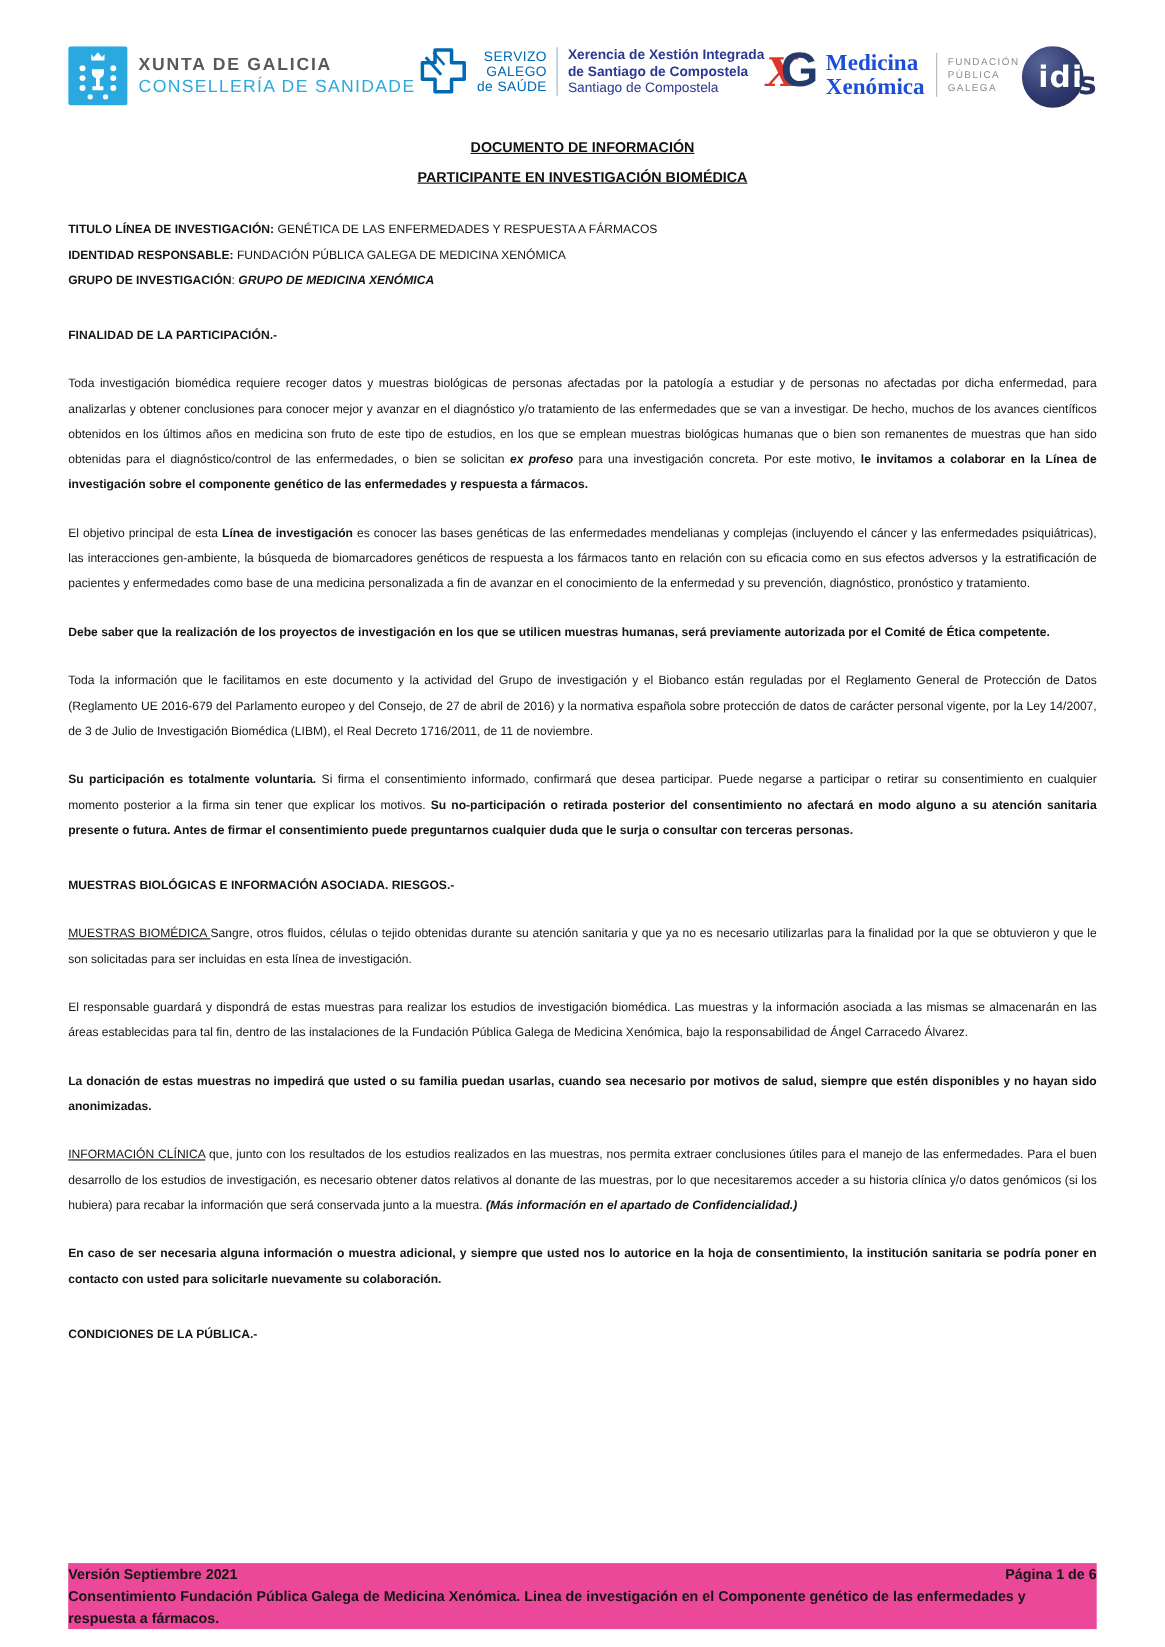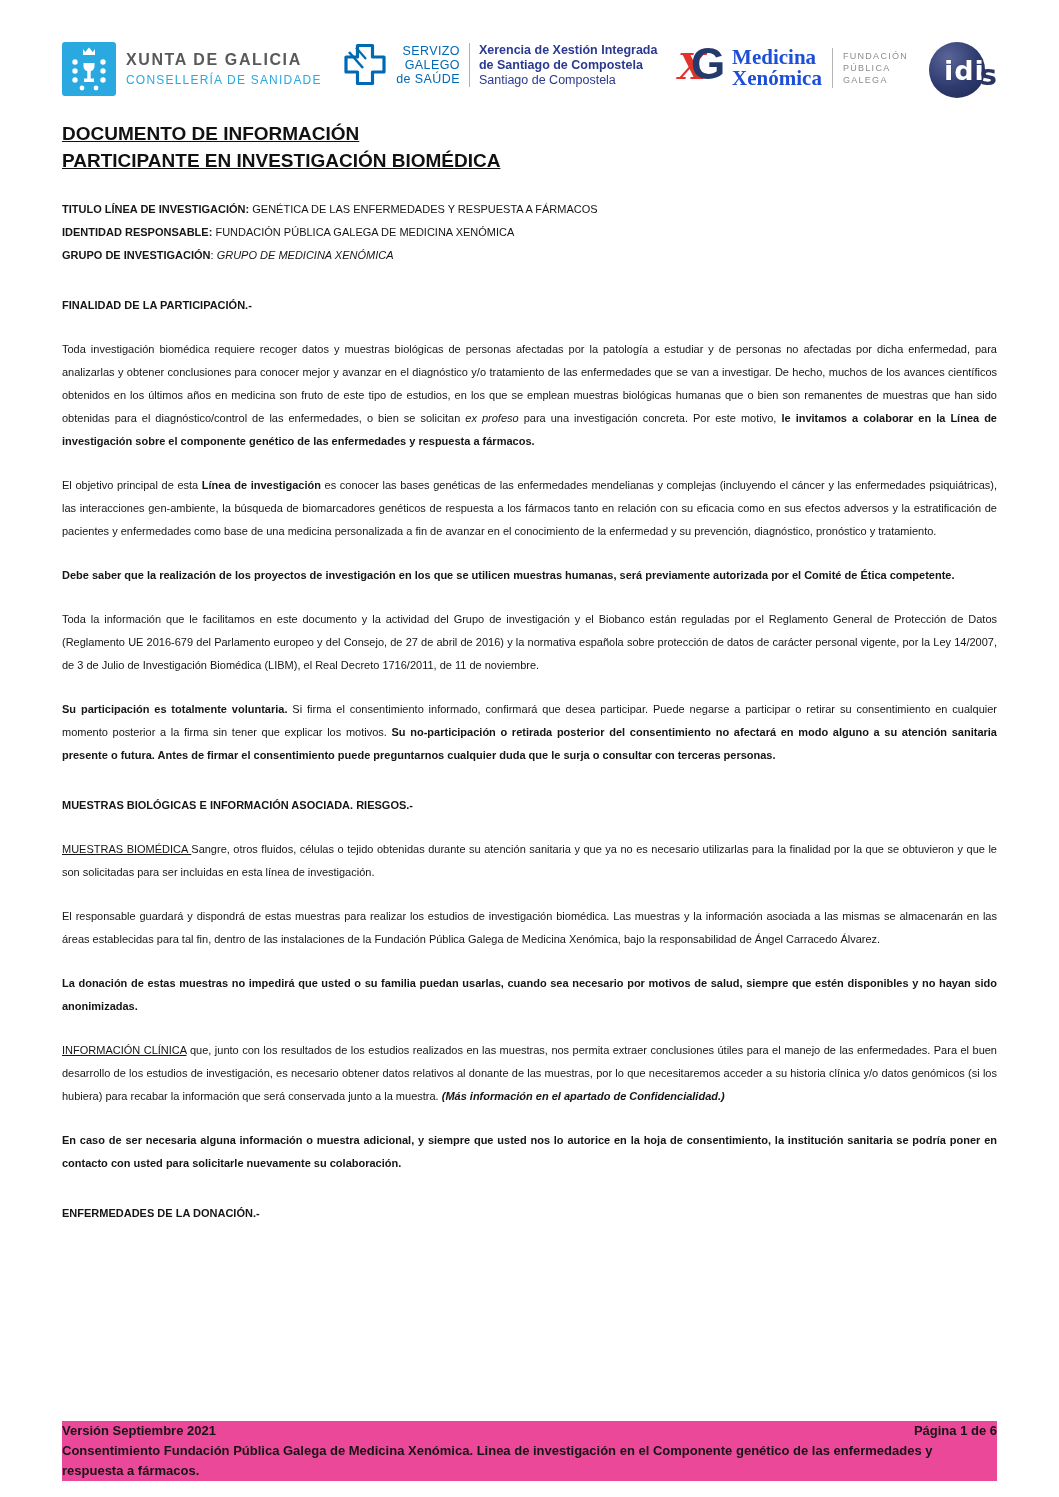--- a/index.html
+++ b/index.html
@@ -7,21 +7,21 @@
     width:1059px;height:1497px;box-sizing:border-box;position:relative;
     background:#fff;margin:0 auto;padding:42px 62px 0 62px;
     font-family:"Liberation Sans",sans-serif;color:#151515;overflow:hidden;
   }
   
   .logos{display:flex;justify-content:space-between;align-items:flex-start;height:64px;}
   .logo{display:flex;align-items:center;}
   
   .xunta-text{margin-left:10px;}
   .xunta-l1{font-size:16px;font-weight:bold;color:#58595b;letter-spacing:1.6px;line-height:20px;}
-  .xunta-l2{font-size:12px;color:#29a9e0;letter-spacing:1.2px;line-height:16px;margin-top:2px;}
+  .xunta-l2{font-size:16px;color:#29a9e0;letter-spacing:1.2px;line-height:16px;margin-top:2px;}
   
   .sergas-left{margin-left:8px;text-align:right;color:#0069b4;font-size:12.5px;line-height:14px;letter-spacing:.4px;}
   .sergas-div{width:1px;height:44px;background:#8fb8dc;margin:0 9px;}
   .sergas-right{color:#2b3990;font-size:12.5px;line-height:15px;}
   .sergas-right .b{font-weight:bold;}
   
   .xg{position:relative;width:48px;height:52px;flex:none;}
   .xg-x{position:absolute;left:0;top:6px;color:#e0332c;font-weight:bold;font-style:italic;
         font-size:36px;line-height:1;font-family:"DejaVu Serif",serif;}
   .xg-g{position:absolute;left:13px;top:0;color:#243a6b;font-weight:bold;font-size:44px;line-height:1;}
@@ -31,30 +31,30 @@
   .mx-fund{color:#8a8c8f;font-size:9px;letter-spacing:1.3px;line-height:12px;}
   
   .idis-ball{width:56px;height:56px;border-radius:50%;flex:none;
     background:radial-gradient(circle at 34% 28%, #5a6699 0%, #2e3a6e 55%, #1d2852 100%);
     display:flex;align-items:center;justify-content:flex-end;}
   .idis-inner{color:#fff;font-weight:bold;font-size:27px;letter-spacing:1px;
     font-family:"DejaVu Sans",sans-serif;text-shadow:0 0 1px #1d2852;}
   .idis-s{color:#2a3564;font-weight:bold;font-size:29px;margin-left:-5px;margin-top:10px;
     font-family:"DejaVu Sans",sans-serif;}
   
-  .doc-title{text-align:left;margin:14px 0 0 0;font-size:19px;line-height:27px;font-weight:bold;color:#111;}
+  .doc-title{text-align:center;margin:14px 0 0 0;font-size:13px;line-height:27px;font-weight:bold;color:#111;}
   .doc-title span{text-decoration:underline;}
   
   main{margin-top:24px;font-size:11px;line-height:23px;}
   main p{margin:0;}
   p.meta{margin:0;text-align:left;}
   p.heading{margin:27px 0 0 0;font-weight:bold;}
   p.para{margin:21px 0 0 0;text-align:justify;}
   span.b{font-weight:bold;}
-  span.i{font-style:italic;}
+  span.i{font-style:italic;font-weight:bold;}
   span.u{text-decoration:underline;}
   
   footer{position:absolute;left:62px;right:62px;top:1421px;background:#ec4899;
     font-size:13px;font-weight:bold;line-height:20px;color:#151515;}
   .foot-row{display:flex;justify-content:space-between;}
 </style>
 </head>
 <body>
 
 <div class="page">
@@ -140,21 +140,21 @@
       <p class="para"><span>El objetivo principal de esta </span><span class="b">Línea de investigación</span><span> es conocer las bases genéticas de las enfermedades mendelianas y complejas (incluyendo el cáncer y las enfermedades psiquiátricas), las interacciones gen-ambiente, la búsqueda de biomarcadores genéticos de respuesta a los fármacos tanto en relación con su eficacia como en sus efectos adversos y la estratificación de pacientes y enfermedades como base de una medicina personalizada a fin de avanzar en el conocimiento de la enfermedad y su prevención, diagnóstico, pronóstico y tratamiento.</span></p>
       <p class="para"><span class="b">Debe saber que la realización de los proyectos de investigación en los que se utilicen muestras humanas, será previamente autorizada por el Comité de Ética competente.</span></p>
       <p class="para"><span>Toda la información que le facilitamos en este documento y la actividad del Grupo de investigación y el Biobanco están reguladas por el Reglamento General de Protección de Datos (Reglamento UE 2016-679 del Parlamento europeo y del Consejo, de 27 de abril de 2016) y la normativa española sobre protección de datos de carácter personal vigente, por la Ley 14/2007, de 3 de Julio de Investigación Biomédica (LIBM), el Real Decreto 1716/2011, de 11 de noviembre.</span></p>
       <p class="para"><span class="b">Su participación es totalmente voluntaria.</span><span> Si firma el consentimiento informado, confirmará que desea participar. Puede negarse a participar o retirar su consentimiento en cualquier momento posterior a la firma sin tener que explicar los motivos. </span><span class="b">Su no-participación o retirada posterior del consentimiento no afectará en modo alguno a su atención sanitaria presente o futura. Antes de firmar el consentimiento puede preguntarnos cualquier duda que le surja o consultar con terceras personas.</span></p>
       <p class="heading"><span class="b">MUESTRAS BIOLÓGICAS E INFORMACIÓN ASOCIADA. RIESGOS.-</span></p>
       <p class="para"><span class="u">MUESTRAS BIOMÉDICA </span><span> Sangre, otros fluidos, células o tejido obtenidas durante su atención sanitaria y que ya no es necesario utilizarlas para la finalidad por la que se obtuvieron y que le son solicitadas para ser incluidas en esta línea de investigación.</span></p>
       <p class="para"><span>El responsable guardará y dispondrá de estas muestras para realizar los estudios de investigación biomédica. Las muestras y la información asociada a las mismas se almacenarán en las áreas establecidas para tal fin, dentro de las instalaciones de la Fundación Pública Galega de Medicina Xenómica, bajo la responsabilidad de Ángel Carracedo Álvarez.</span></p>
       <p class="para"><span class="b">La donación de estas muestras no impedirá que usted o su familia puedan usarlas, cuando sea necesario por motivos de salud, siempre que estén disponibles y no hayan sido anonimizadas.</span></p>
       <p class="para"><span class="u">INFORMACIÓN CLÍNICA</span><span> que, junto con los resultados de los estudios realizados en las muestras, nos permita extraer conclusiones útiles para el manejo de las enfermedades. Para el buen desarrollo de los estudios de investigación, es necesario obtener datos relativos al donante de las muestras, por lo que necesitaremos acceder a su historia clínica y/o datos genómicos (si los hubiera) para recabar la información que será conservada junto a la muestra. </span><span class="b i">(Más información en el apartado de Confidencialidad.)</span></p>
       <p class="para"><span class="b">En caso de ser necesaria alguna información o muestra adicional, y siempre que usted nos lo autorice en la hoja de consentimiento, la institución sanitaria se podría poner en contacto con usted para solicitarle nuevamente su colaboración.</span></p>
-      <p class="heading"><span class="b">ENFERMEDADES DE LA DONACIÓN.-</span></p>
+      <p class="heading"><span class="b">CONDICIONES DE LA PÚBLICA.-</span></p>
     </main>
 
   <footer>
     <div class="foot-row">
       <span>Versión Septiembre 2021</span>
       <span>Página 1 de 6</span>
     </div>
     <div>Consentimiento Fundación Pública Galega de Medicina Xenómica. Linea de investigación en el Componente genético de las enfermedades y respuesta a fármacos.</div>
   </footer>
 

